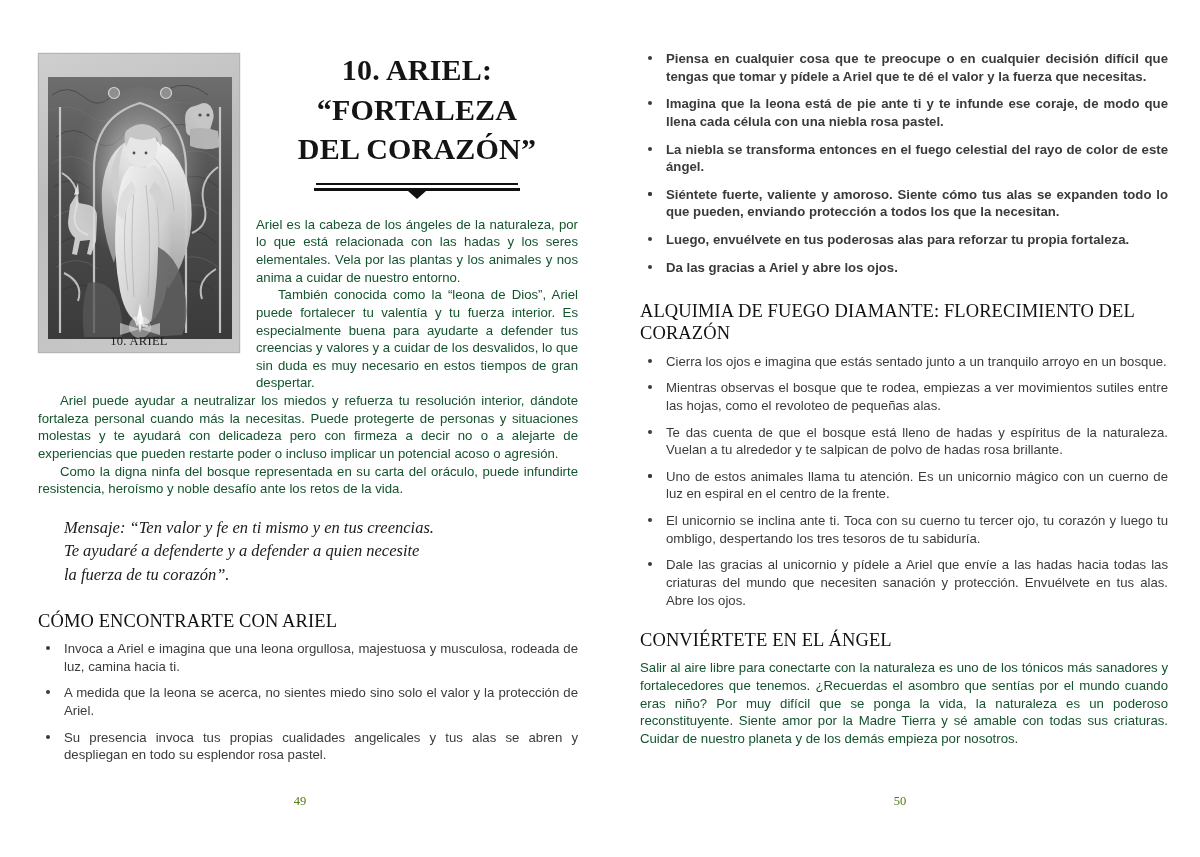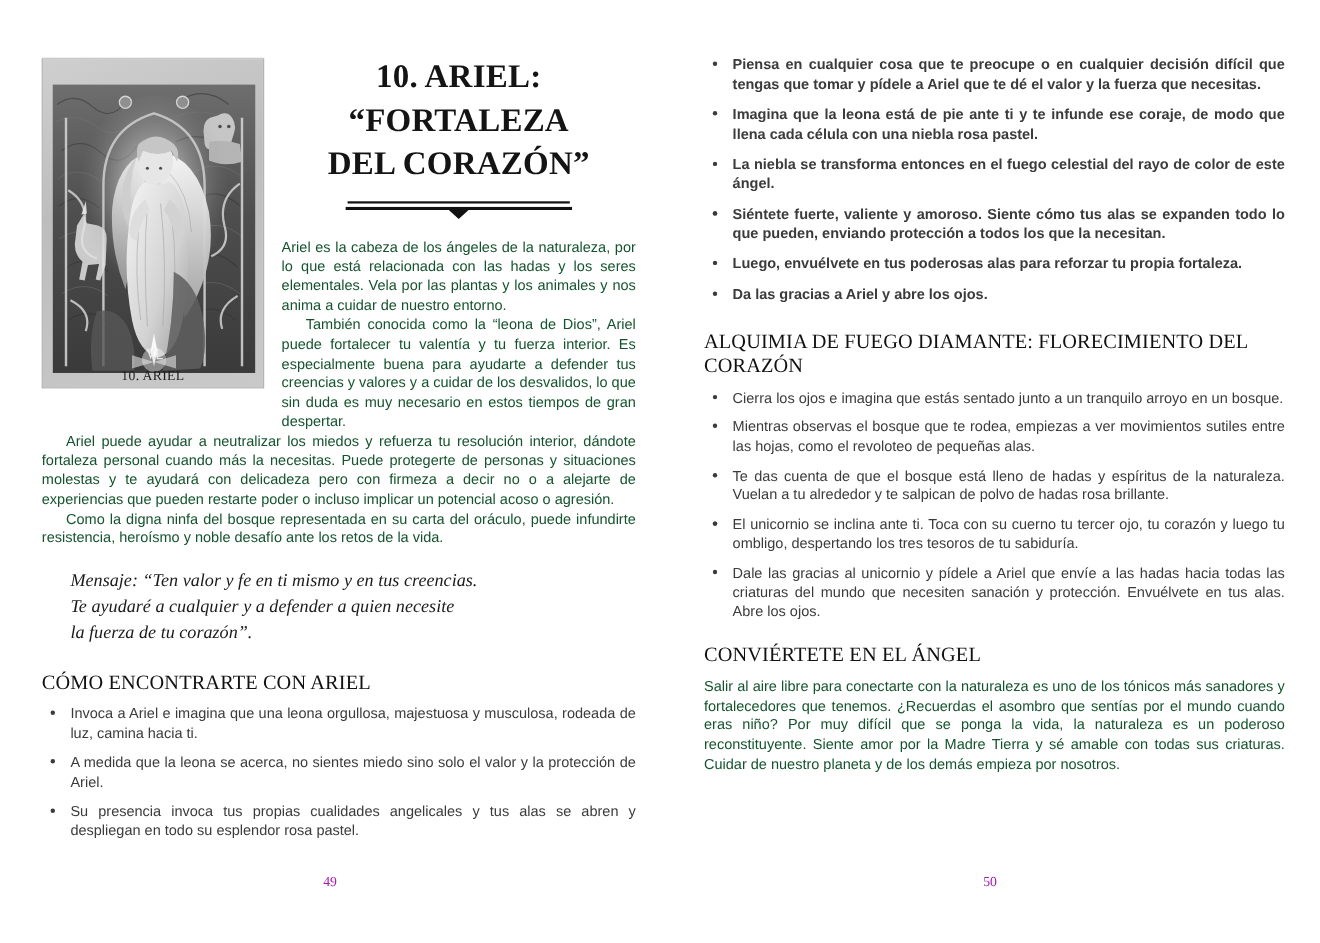--- a/index.html
+++ b/index.html
@@ -159,21 +159,21 @@
 
   
   .folio {
     position: absolute;
     bottom: 48px;
     left: 0;
     width: 100%;
     text-align: center;
     font-family: "Liberation Serif", serif;
     font-size: 12.5px;
-    color: #a21caf;
+    color: #4d7c0f;
   }
   .page-left  .folio { padding-right: 32px; }
   .page-right .folio { padding-right: 6px; }
 </style>
 </head>
 <body>
 
 <div class="spread">
 
   <div class="page page-left">
@@ -327,21 +327,21 @@
       <p class="body indent">También conocida como la “leona de Dios”, Ariel puede fortalecer tu valentía y tu fuerza interior. Es especialmente buena para ayudarte a defender tus creencias y valores y a cuidar de los desvalidos, lo que sin duda es muy necesario en estos tiempos de gran despertar.</p>
     </div>
 
     <div class="clearer"></div>
 
     <p class="body indent">Ariel puede ayudar a neutralizar los miedos y refuerza tu resolución interior, dándote fortaleza personal cuando más la necesitas. Puede protegerte de personas y situaciones molestas y te ayudará con delicadeza pero con firmeza a decir no o a alejarte de experiencias que pueden restarte poder o incluso implicar un potencial acoso o agresión.</p>
     <p class="body indent">Como la digna ninfa del bosque representada en su carta del oráculo, puede infundirte resistencia, heroísmo y noble desafío ante los retos de la vida.</p>
 
     <div class="message">
       <span class="mline">Mensaje: “Ten valor y fe en ti mismo y en tus creencias.</span>
-      <span class="mline">Te ayudaré a cualquier y a defender a quien necesite</span>
+      <span class="mline">Te ayudaré a defenderte y a defender a quien necesite</span>
       <span class="mline">la fuerza de tu corazón”.</span>
     </div>
 
     <h2 class="section">CÓMO ENCONTRARTE CON ARIEL</h2>
 
     <ul class="bullets">
       <li><span class="dot"></span><span>Invoca a Ariel e imagina que una leona orgullosa, majestuosa y musculosa, rodeada de luz, camina hacia ti.</span></li>
       <li><span class="dot"></span><span>A medida que la leona se acerca, no sientes miedo sino solo el valor y la protección de Ariel.</span></li>
       <li><span class="dot"></span><span>Su presencia invoca tus propias cualidades angelicales y tus alas se abren y despliegan en todo su esplendor rosa pastel.</span></li>
     </ul>
@@ -361,20 +361,21 @@
       <li><span class="dot"></span><span>Da las gracias a Ariel y abre los ojos.</span></li>
     </ul>
 
     <h2 class="section">ALQUIMIA DE FUEGO DIAMANTE: FLORECIMIENTO DEL CORAZÓN</h2>
 
     <ul class="bullets">
       <li><span class="dot"></span><span>Cierra los ojos e imagina que estás sentado junto a un tranquilo arroyo en un bosque.</span></li>
       <li><span class="dot"></span><span>Mientras observas el bosque que te rodea, empiezas a ver movimientos sutiles entre las hojas, como el revoloteo de pequeñas alas.</span></li>
       <li><span class="dot"></span><span>Te das cuenta de que el bosque está lleno de hadas y espíritus de la naturaleza. Vuelan a tu alrededor y te salpican de polvo de hadas rosa brillante.</span></li>
       <li><span class="dot"></span></li>
+      <li><span class="dot"></span><span>Uno de estos animales llama tu atención. Es un unicornio mágico con un cuerno de luz en espiral en el centro de la frente.</span></li>
       <li><span class="dot"></span><span>El unicornio se inclina ante ti. Toca con su cuerno tu tercer ojo, tu corazón y luego tu ombligo, despertando los tres tesoros de tu sabiduría.</span></li>
       <li><span class="dot"></span><span>Dale las gracias al unicornio y pídele a Ariel que envíe a las hadas hacia todas las criaturas del mundo que necesiten sanación y protección. Envuélvete en tus alas. Abre los ojos.</span></li>
     </ul>
 
     <h2 class="section tight">CONVIÉRTETE EN EL ÁNGEL</h2>
 
     <p class="body">Salir al aire libre para conectarte con la naturaleza es uno de los tónicos más sanadores y fortalecedores que tenemos. ¿Recuerdas el asombro que sentías por el mundo cuando eras niño? Por muy difícil que se ponga la vida, la naturaleza es un poderoso reconstituyente. Siente amor por la Madre Tierra y sé amable con todas sus criaturas. Cuidar de nuestro planeta y de los demás empieza por nosotros.</p>
 
     <div class="folio">50</div>
   </div>

